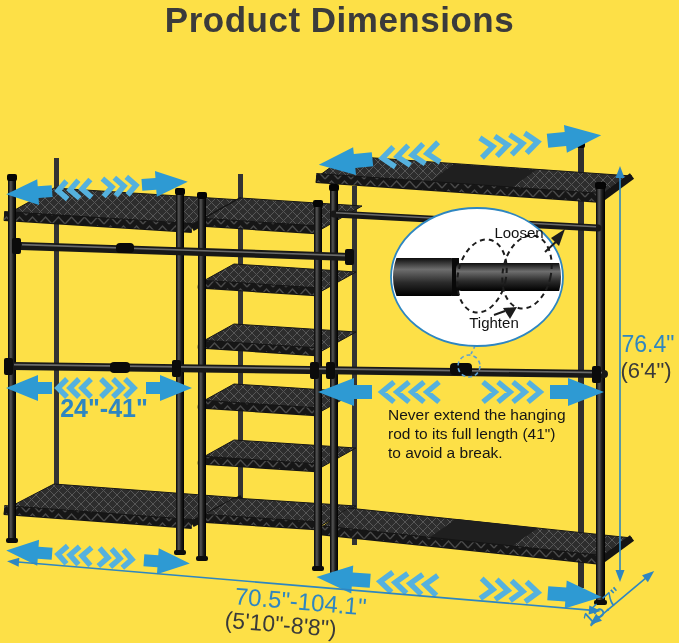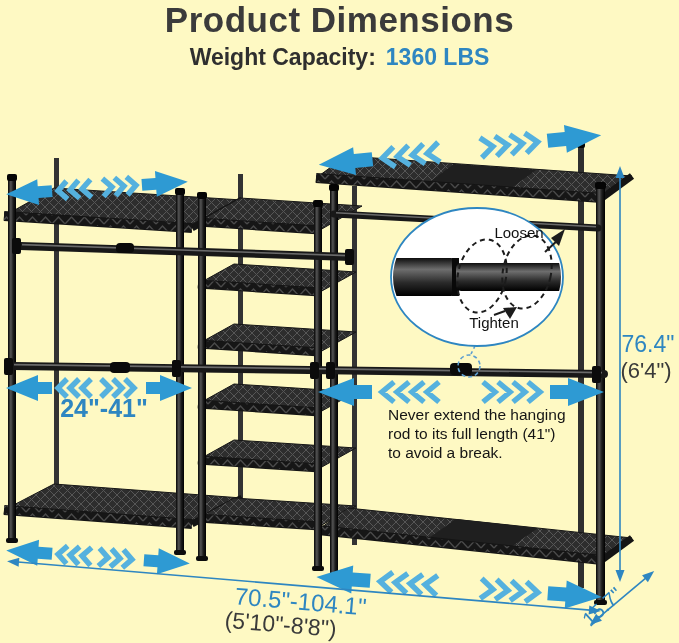--- a/index.html
+++ b/index.html
@@ -1,38 +1,35 @@
 <!DOCTYPE html>
 <html><head>
 <meta charset="utf-8">
 <style>
   html,body{margin:0;padding:0;background:#fff;}
-  .canvas{position:relative;width:679px;height:643px;background:#fef9c3;overflow:hidden;
+  .canvas{position:relative;width:679px;height:643px;background:#fde047;overflow:hidden;
           font-family:"Liberation Sans",sans-serif;}
   .title{position:absolute;top:0;left:0;right:0;text-align:center;
          font-size:35px;font-weight:bold;color:#3b3b3b;letter-spacing:0.5px;}
   .subtitle{position:absolute;top:44px;left:0;right:0;text-align:center;
             font-size:23px;font-weight:bold;color:#2f2f2f;}
   .subtitle .cap-value{color:#2e86c1;margin-left:10px;}
   svg{position:absolute;top:0;left:0;}
   svg text{font-family:"Liberation Sans",sans-serif;}
   .dim-blue{fill:#2e86c1;}
   .dim-dark{fill:#3a3a3a;}
   .note-line{fill:#151515;font-size:15.5px;}
   .inset-label{fill:#111;font-size:15px;}
 </style>
 </head>
 <body>
 
 <div class="canvas">
 
   <div class="title">Product Dimensions</div>
-  <div class="subtitle">
-    <span>Weight Capacity:</span><span class="cap-value">1360 LBS</span>
-  </div>
 
   <svg width="679" height="643" viewBox="0 0 679 643">
     <defs>
       <linearGradient id="postG" x1="0" y1="0" x2="1" y2="0">
         <stop offset="0" stop-color="#050505"></stop>
           <stop offset="0.35" stop-color="#555"></stop>
         <stop offset="0.65" stop-color="#1d1d1d"></stop>
           <stop offset="1" stop-color="#000"></stop>
       </linearGradient>
       <linearGradient id="rodG" x1="0" y1="0" x2="0" y2="1">

